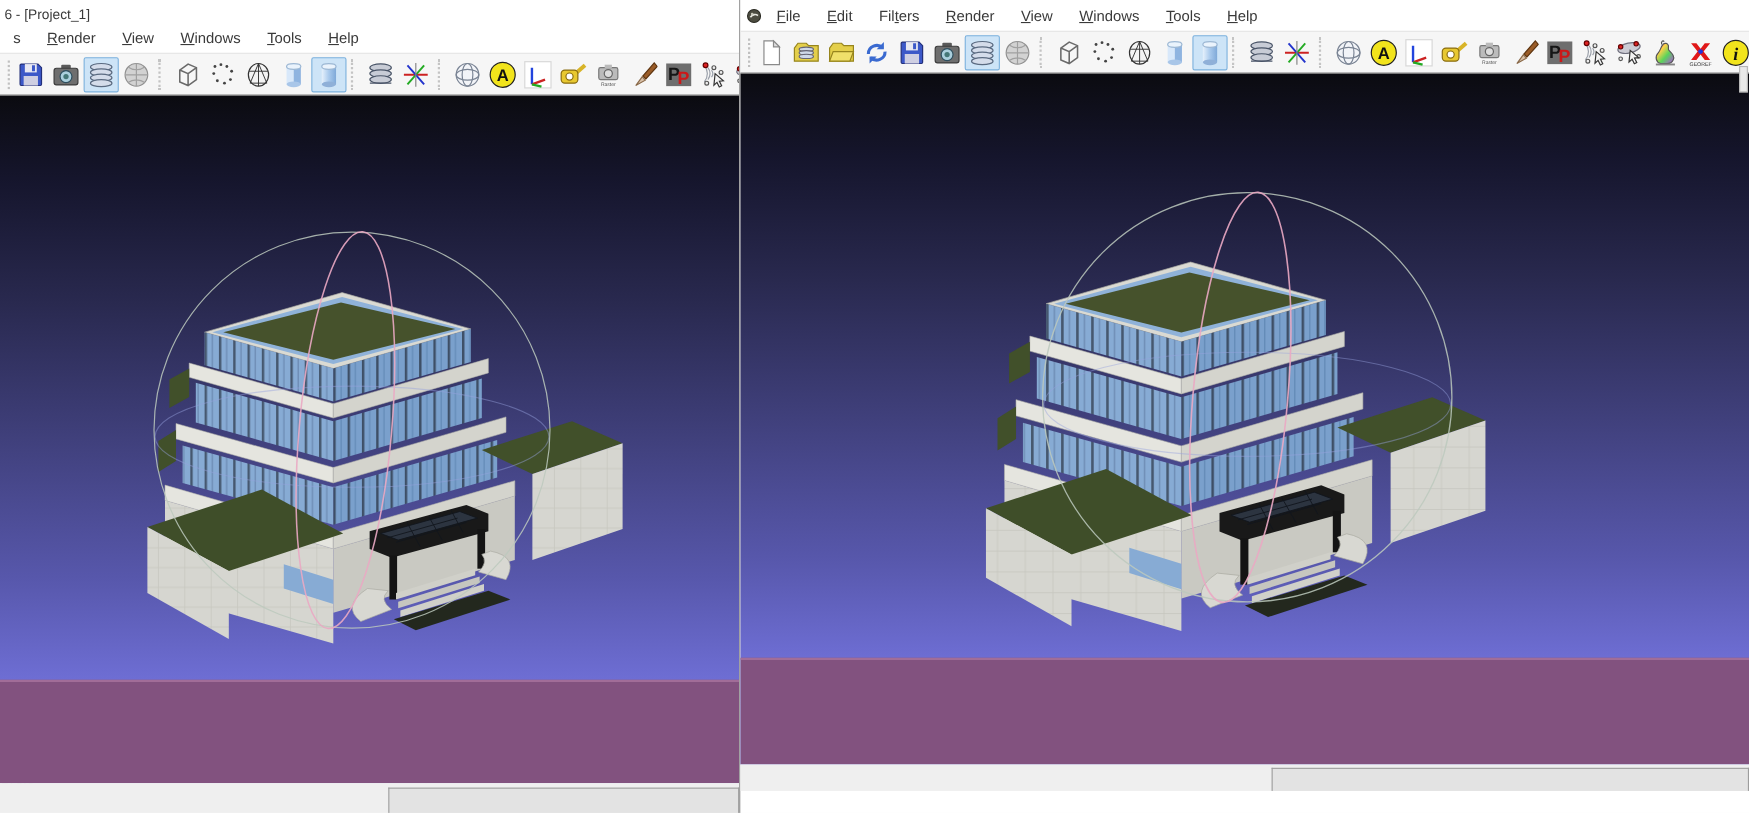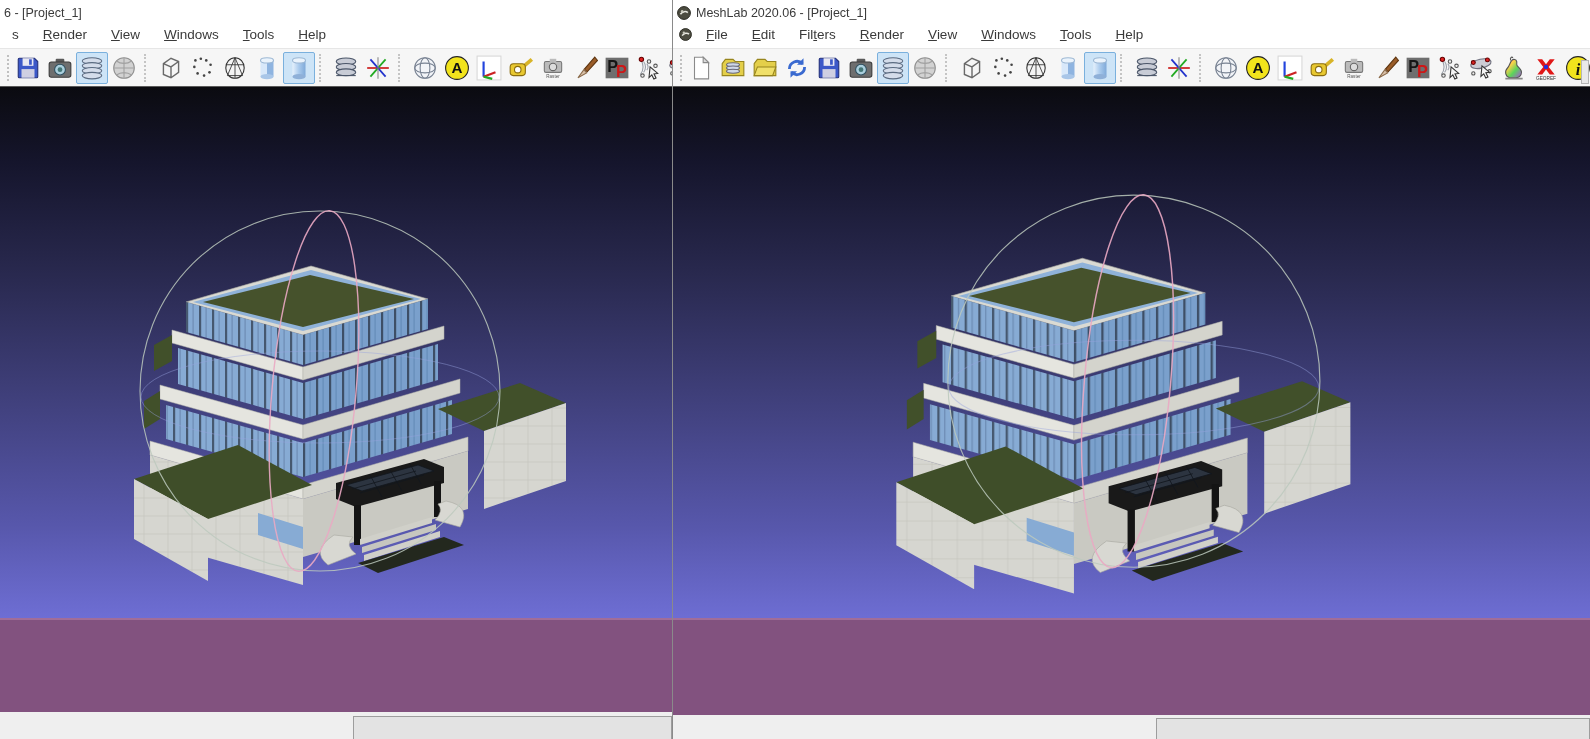--- a/index.html
+++ b/index.html
@@ -448,28 +448,20 @@
       </div>
       <div class="redbox" style="left:304px;top:560px;width:139px;height:22px"></div>
       <div class="band"></div>
     </div>
     <div class="footer">
       <div class="sub-panel" style="left:353px;top:4px;width:319px;height:23px"></div>
     </div>
   </div>
 
   <div class="win" id="win-right">
-    <div class="titlebar">
-      <svg width="14" height="14" viewBox="0 0 14 14">
-        <circle cx="7" cy="7" r="6.4" fill="#4c4c40" stroke="#2a2a22"></circle>
-        <path d="M3.4 8.2c2-2.8 5.4-3.4 7.4-1.6" fill="none" stroke="#e8e8e0" stroke-width="1.6"></path>
-        <circle cx="5.2" cy="5.2" r="1.3" fill="#c8c8ba"></circle>
-      </svg>
-      <span>MeshLab 2020.06 - [Project_1]</span>
-    </div>
     <div class="menubar">
       <svg class="app-mini-icon" width="13" height="13" viewBox="0 0 14 14">
         <circle cx="7" cy="7" r="6.4" fill="#4c4c40" stroke="#2a2a22"></circle>
         <path d="M3.4 8.2c2-2.8 5.4-3.4 7.4-1.6" fill="none" stroke="#e8e8e0" stroke-width="1.6"></path>
         <circle cx="5.2" cy="5.2" r="1.3" fill="#c8c8ba"></circle>
       </svg>
       <div style="display:flex">
           <span class="menu-item"><u>F</u>ile</span>
           <span class="menu-item"><u>E</u>dit</span>
           <span class="menu-item">Fil<u>t</u>ers</span>

